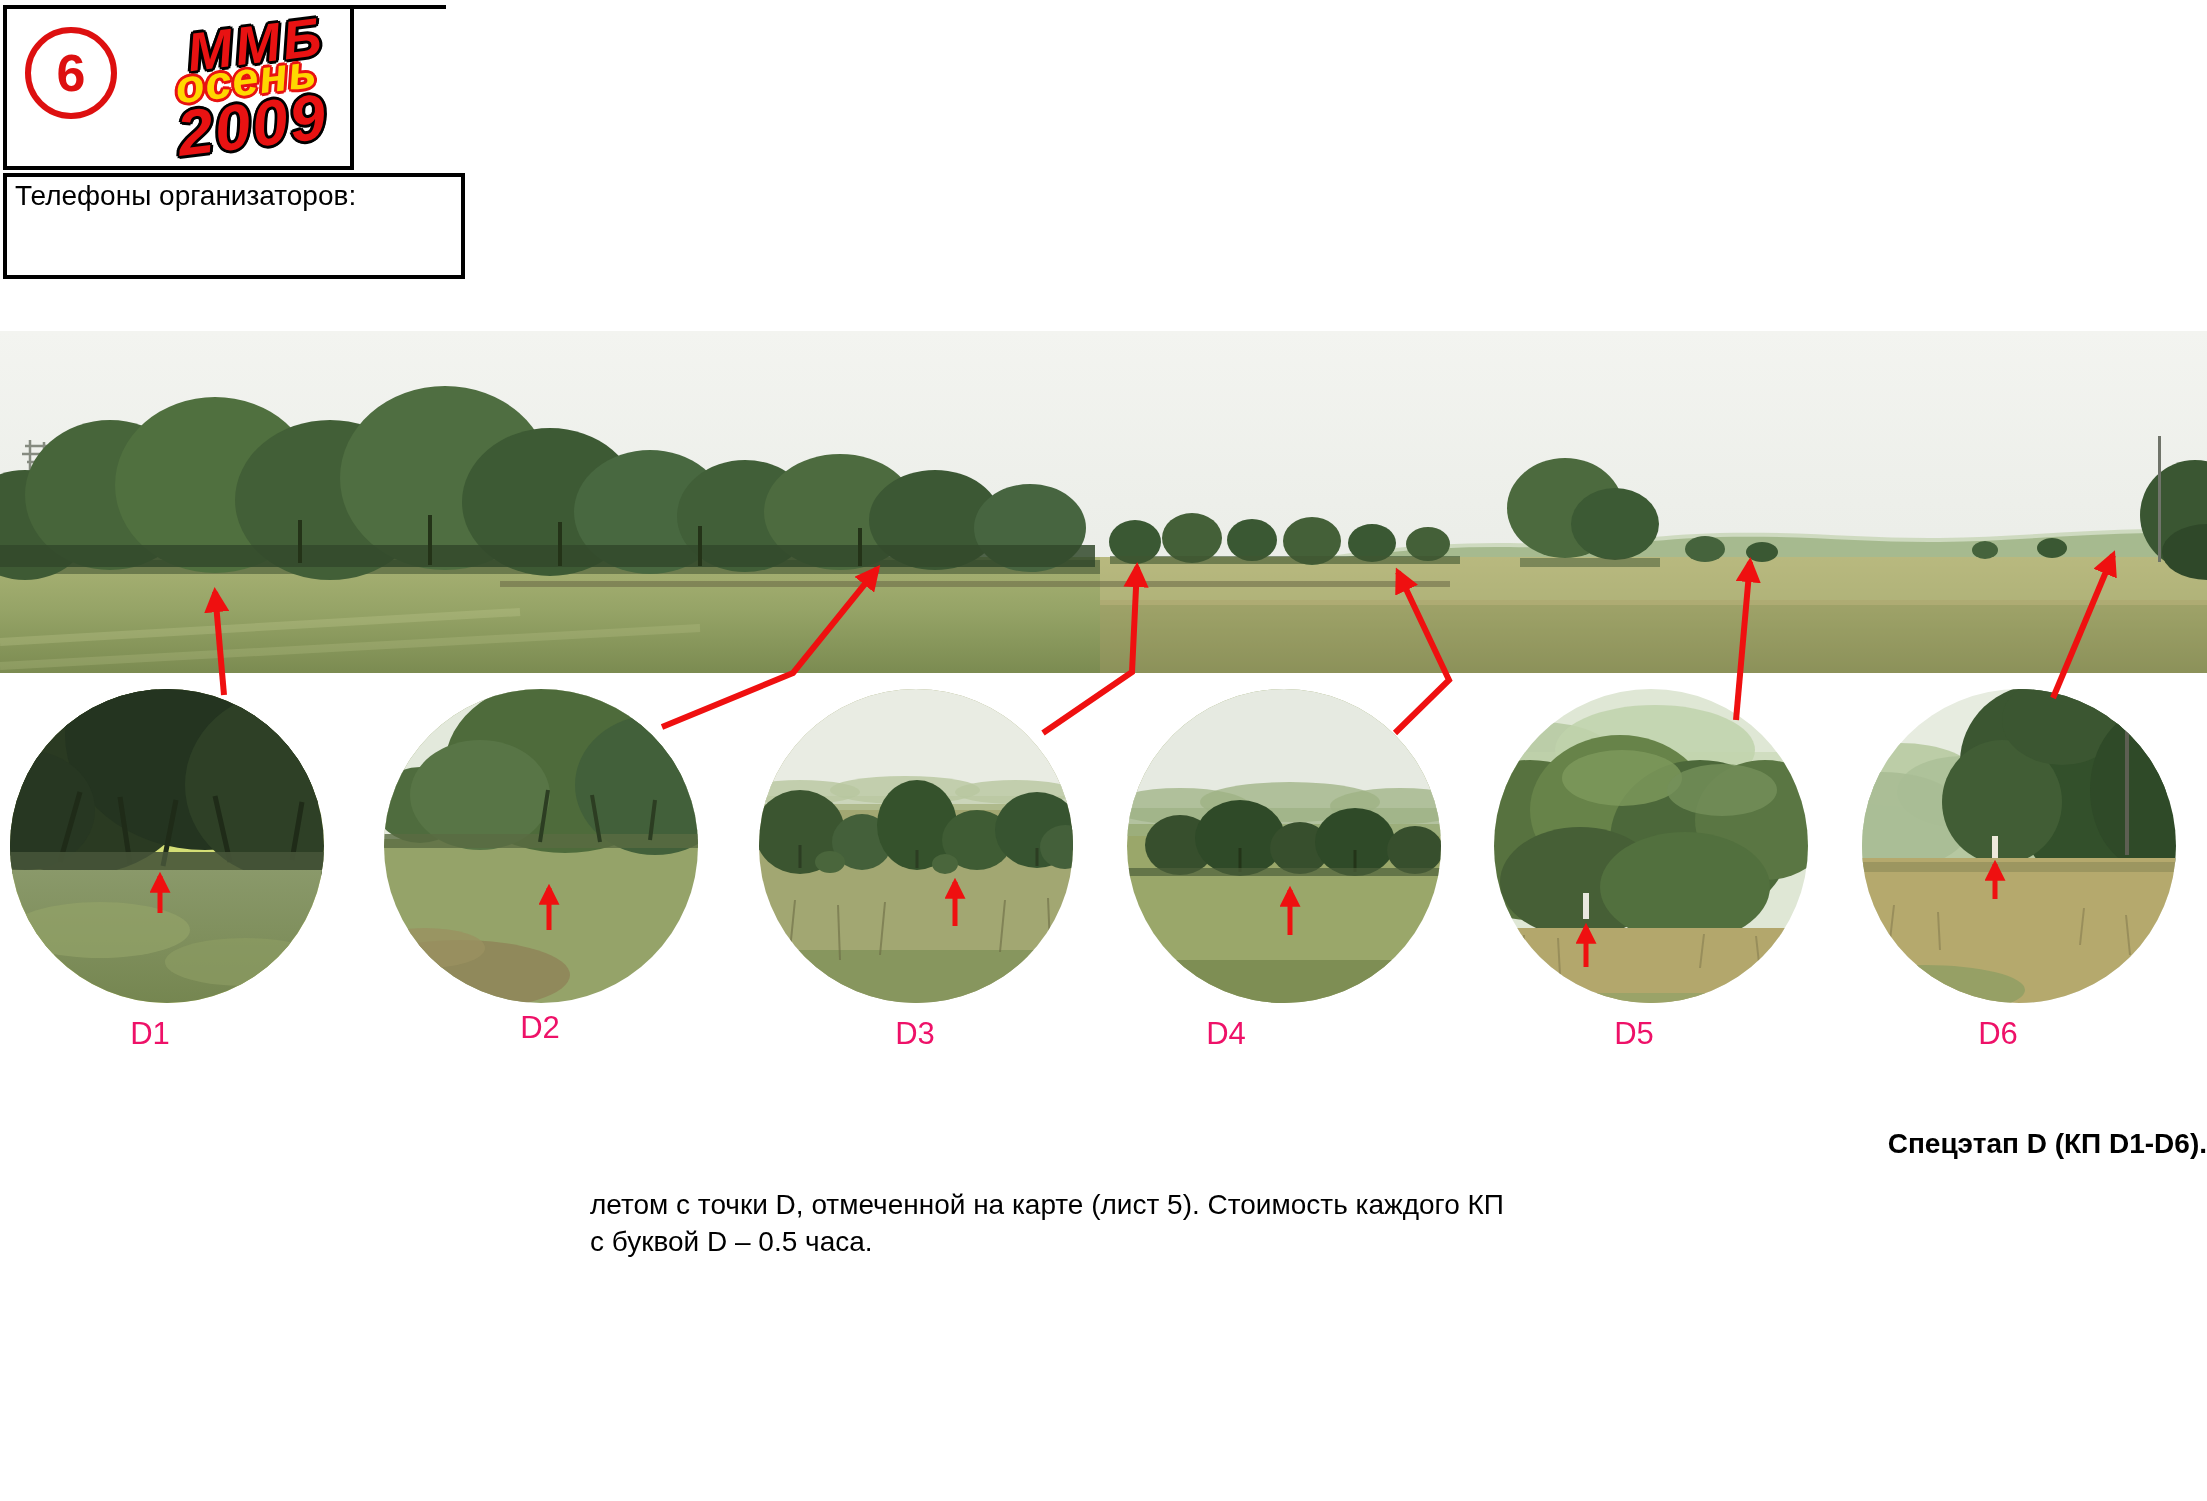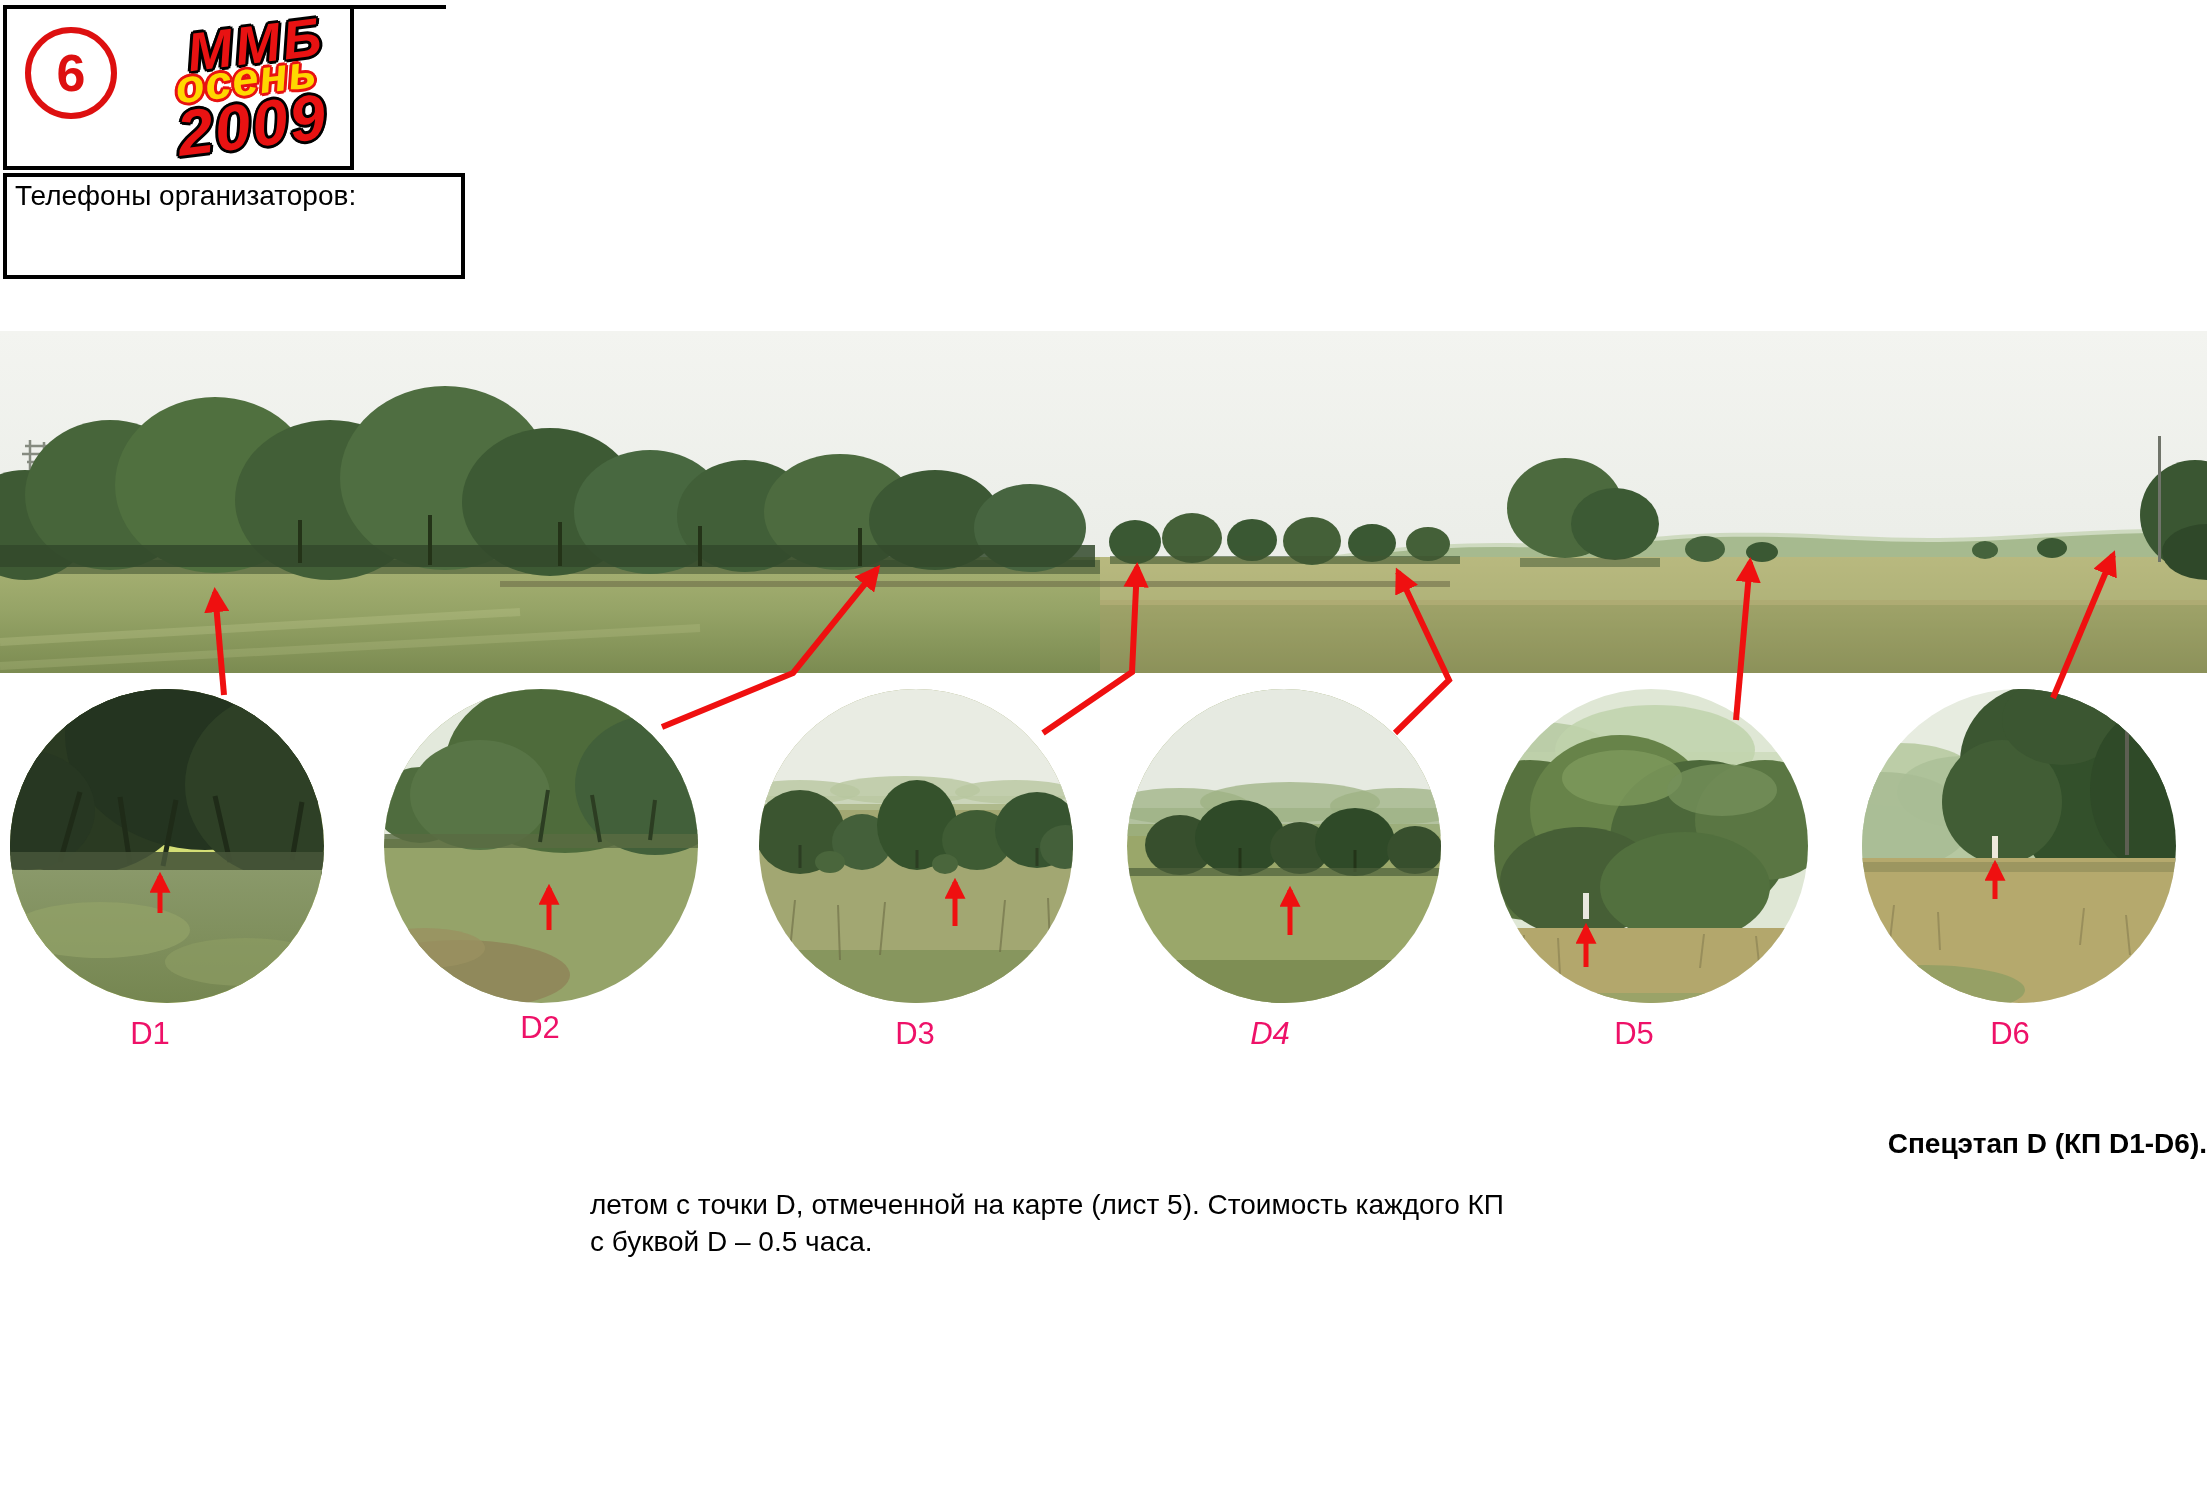--- a/index.html
+++ b/index.html
@@ -328,21 +328,21 @@
 </div>
 <div class="abs top-line-tail"></div>
 
 <div class="abs contacts-box">
   <div>Телефоны организаторов:</div>
 </div>
 
 <div class="abs cp-label" style="left:150px;">D1</div>
 <div class="abs cp-label" style="left:540px;top:1012px;">D2</div>
 <div class="abs cp-label" style="left:915px;">D3</div>
-<div class="abs cp-label" style="left:1270px;font-style:italic;">D4</div>
+<div class="abs cp-label" style="left:1226px;">D4</div>
 <div class="abs cp-label" style="left:1634px;">D5</div>
-<div class="abs cp-label" style="left:1998px;margin-left:12px;">D6</div>
+<div class="abs cp-label" style="left:1998px;">D6</div>
 
 <div class="abs caption-title">Спецэтап D (КП D1-D6).</div>
 <div class="abs caption-text">
   <div>летом с точки D, отмеченной на карте (лист 5). Стоимость каждого КП</div>
   <div>с буквой D – 0.5 часа.</div>
 </div>
 
 </body></html>

